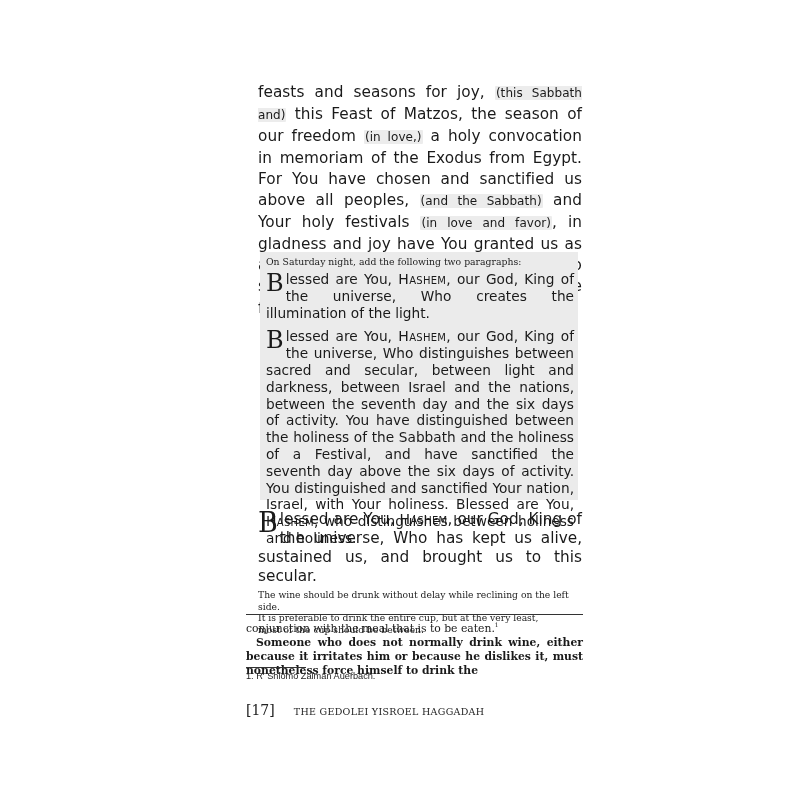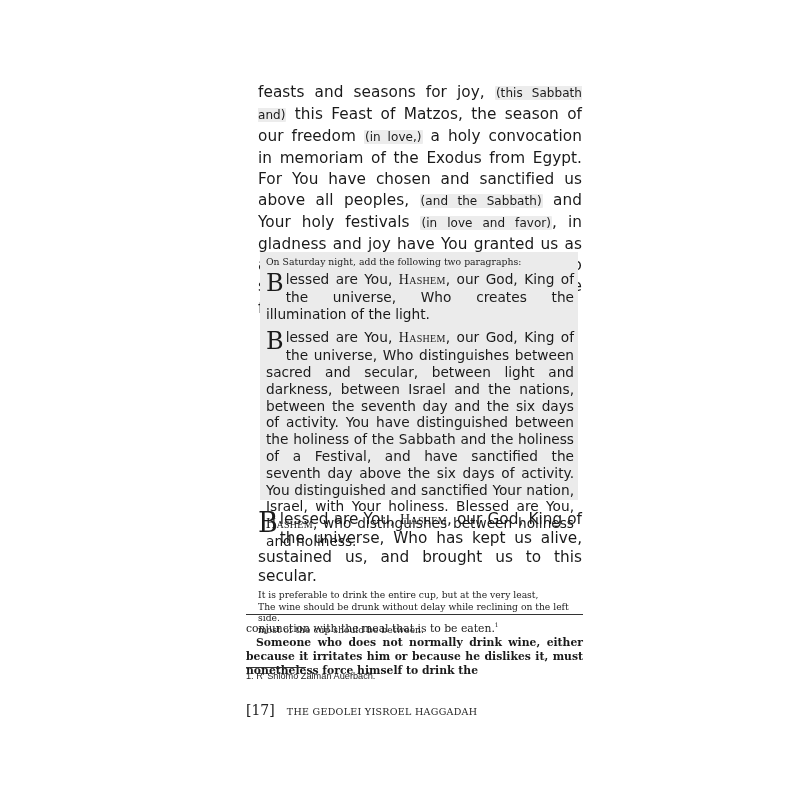--- a/index.html
+++ b/index.html
@@ -9,21 +9,21 @@
       font-family: "DejaVu Sans", "Liberation Sans", sans-serif;
     }
     .main-col {
       position: absolute; left: 258px; top: 82px; width: 324px;
       font-size: 15.3px; line-height: 21px; text-align: justify; letter-spacing: 0.05px;
     }
     .main-col p { margin: 0; }
     .paren {
       font-size: 12px; background: #ececec; padding: 0 1px; border-radius: 1px;
     }
-    .sc { font-variant: small-caps; font-size: 14px; letter-spacing: 0.3px; font-family: Liberation Serif, serif; }
+    .sc { font-variant: small-caps; font-size: 14px; letter-spacing: 0.3px; }
     .shaded {
       position: absolute; left: 260px; top: 252px; width: 318px; height: 248px;
       background: #ebebeb;
     }
     .shaded-inner {
       position: absolute; left: 266px; top: 256px; width: 308px;
       font-size: 13.7px; line-height: 16.8px; text-align: justify;
     }
     .instr {
       font-family: "DejaVu Serif", "Liberation Serif", serif;
@@ -59,21 +59,21 @@
     .footnote {
       position: absolute; left: 246px; top: 671px;
       font-family: Liberation Sans, sans-serif; font-size: 9.2px; color: #222;
     }
     .folio {
       position: absolute; left: 246px; top: 702px;
       font-family: "DejaVu Serif", "Liberation Serif", serif; color: #222;
       display: flex; align-items: baseline; gap: 12px;
     }
     .folio .num { font-size: 14px; }
-    .folio .title { font-size: 9.5px; letter-spacing: 0.3px; }
+    .folio .title { font-size: 9.5px; letter-spacing: 0.3px; margin-left: 7px; }
   </style>
 </head>
 <body>
 
 <div class="main-col">
   <p id="main-para"><span>feasts and seasons for joy, </span><span class="paren">(this Sabbath and)</span><span> this Feast of Matzos, the season of our freedom </span><span class="paren">(in love,)</span><span> a holy convocation in memoriam of the Exodus from Egypt. For You have chosen and sanctified us above all peoples, </span><span class="paren">(and the Sabbath)</span><span> and Your holy festivals </span><span class="paren">(in love and favor)</span><span>, in gladness and joy have You granted us as a heritage. Blessed are You, </span><span class="sc">Hashem</span><span>, Who sancti­fies </span><span class="paren">(the Sabbath,)</span><span> Israel, and the festive seasons.</span></p>
 </div>
 
 <div class="shaded"></div>
 <div class="shaded-inner">
@@ -84,22 +84,22 @@
   <p class="blessing b2">
     <span class="dropcap">B</span><span>lessed are You, </span><span class="sc">Hashem</span><span>, our God, King of the universe, Who distinguishes between sacred and secular, between light and darkness, between Israel and the nations, between the seventh day and the six days of activity. You have distinguished between the holiness of the Sabbath and the holiness of a Festival, and have sanctified the seventh day above the six days of activity. You distinguished and sanctified Your nation, Israel, with Your holiness. Blessed are You, </span><span class="sc">Hashem</span><span>, who distinguishes between holiness and holiness.</span>
   </p>
 </div>
 
 <div class="concl">
   <p class="blessing">
     <span class="dropcap">B</span><span>lessed are You, </span><span class="sc">Hashem</span><span>, our God, King of the universe, Who has kept us alive, sustained us, and brought us to this secular.</span>
   </p>
   <div class="instr wine-note">
+    <div>The wine should be drunk without delay while reclining on the left side.</div>
     <div>It is preferable to drink the entire cup, but at the very least,</div>
-    <div>The wine should be drunk without delay while reclining on the left side.</div>
     <div>most of the cup should be between.</div>
   </div>
 </div>
 
 <div class="rule"></div>
 
 <div class="body-text">
   <p><span>conjunction with the meal that is to be eaten.</span><span class="sup">1</span></p>
   <p class="indent">Someone who does not normally drink wine, either because it irritates him or because he dislikes it, must nonetheless force himself to drink the</p>
 </div>

